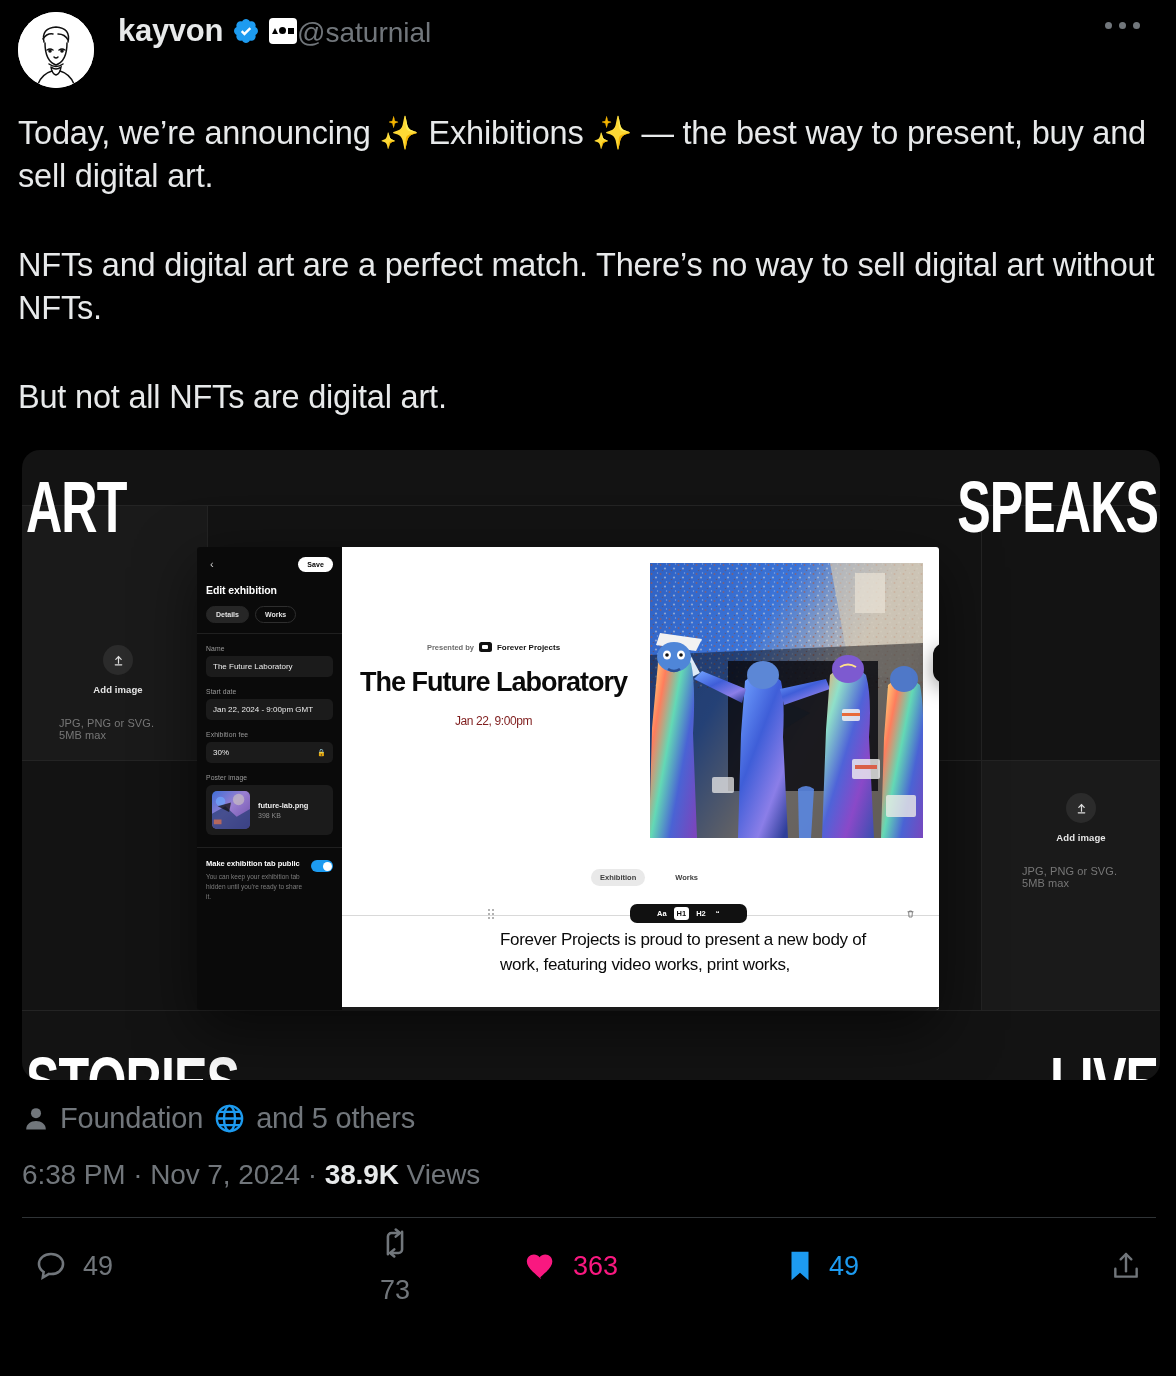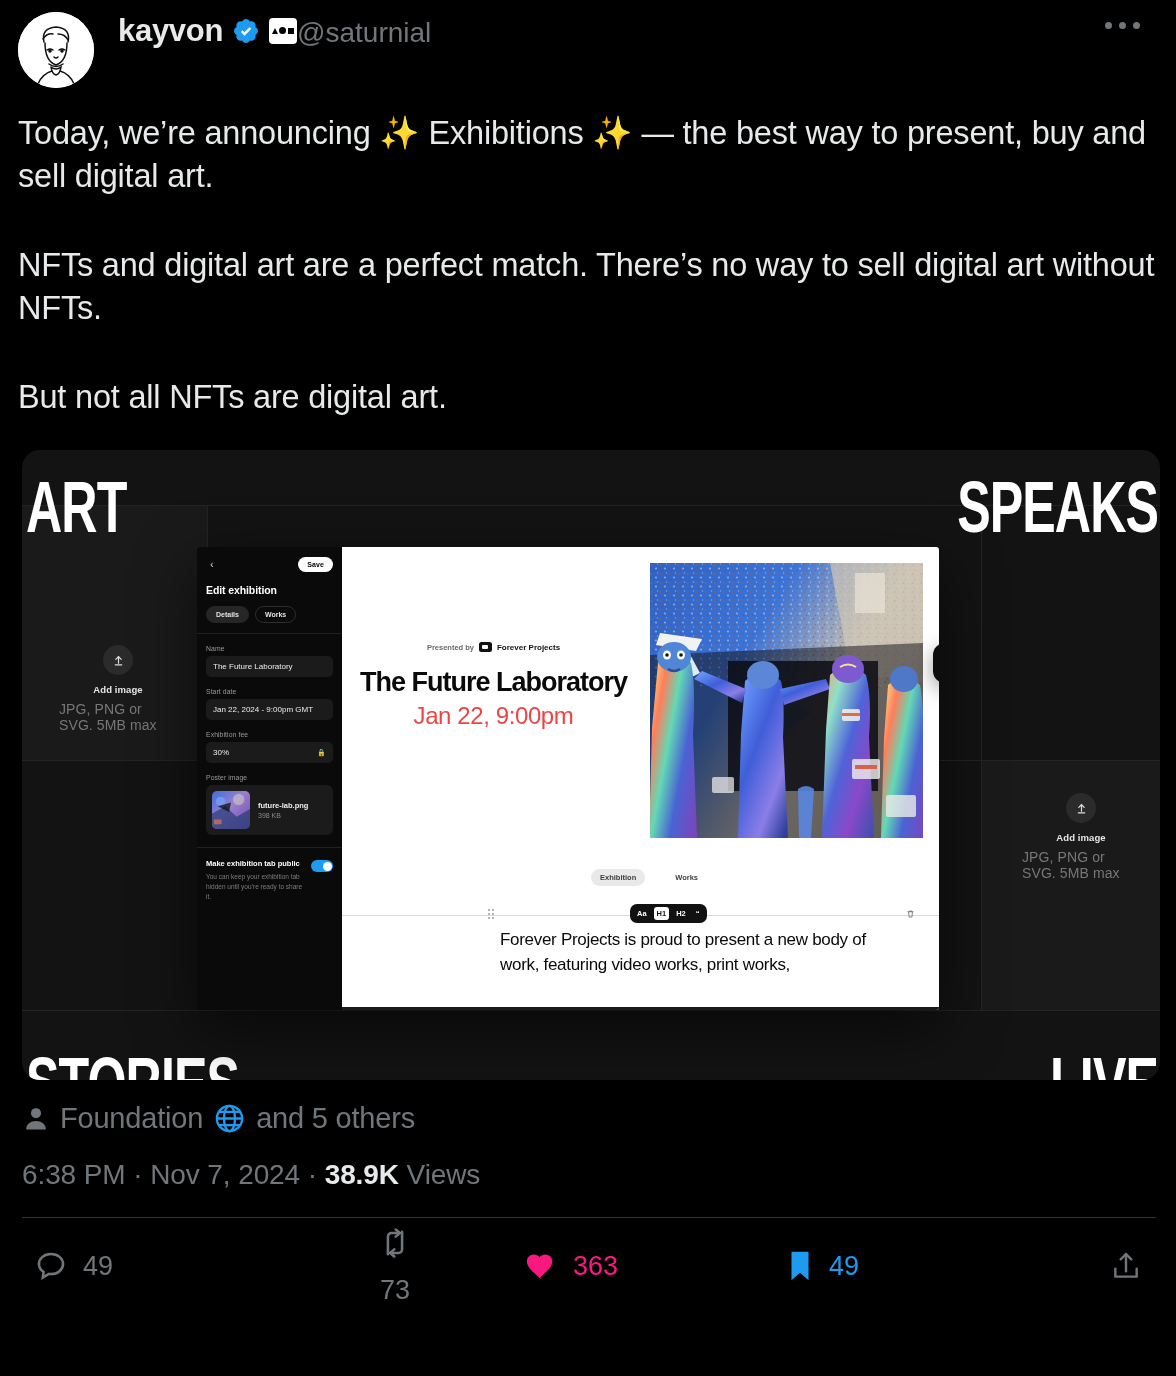--- a/index.html
+++ b/index.html
@@ -130,21 +130,21 @@
     align-items: center; justify-content: center;
     gap: 6px;
   }
   .ai-circle {
     width: 30px; height: 30px; border-radius: 50%;
     background: #2b2b2b;
     display:flex; align-items:center; justify-content:center;
     margin-bottom: 3px;
   }
   .ai-title { color: #e6e6e6; font-size: 9.5px; font-weight: bold; letter-spacing: .1px; }
-  .ai-sub { color: #777; font-size: 14px; letter-spacing: .1px; }
+  .ai-sub { color: #777; font-size: 11px; letter-spacing: .1px; margin-top: 16px; }
 
   
   .app-window {
     position: absolute;
     left: 175px; top: 97px;
     width: 742px; height: 463px;
     display: flex;
     border-radius: 3px;
     overflow: hidden;
     box-shadow: 0 20px 60px rgba(0,0,0,.55);
@@ -240,24 +240,24 @@
   .fp-logo i { width: 6px; height: 4px; background: #fff; border-radius: 1px; display:block; }
   .fp-name { color: #111; font-size: 8px; font-weight: bold; }
   .ex-title {
     color: #0a0a0a;
     font-size: 27px; font-weight: bold;
     line-height: 1.08;
     letter-spacing: -1px;
     margin-top: 16px;
   }
   .ex-date {
-    color: #ef4444;
-    font-size: 24px;
+    color: #7f1d1d;
+    font-size: 12px;
     font-weight: normal;
-    margin-top: 4px;
+    margin-top: 16px;
     letter-spacing: -.4px;
   }
   .canvas-tabs {
     position: absolute;
     left: 17px; right: 0;
     top: 322px;
     display: flex; justify-content: center; gap: 21px;
   }
   .c-tab { font-size: 7.5px; font-weight: bold; color: #3d3d3d; padding: 4px 9px; border-radius: 20px; }
   .c-tab.active { background: #e9e9e9; }
@@ -309,21 +309,21 @@
     display:flex; align-items:center; justify-content:center;
     color: #5a5a5a; font-size: 9px;
     z-index: 12;
   }
   .fmt-toolbar {
     position: absolute;
     left: 288px; top: 357px;
     background: #111;
     border-radius: 7px;
     display:flex; align-items:center; gap: 4px;
-    padding: 3px 4px;
+    padding: 3px 24px;
     z-index: 14;
   }
   .fmt-btn { color: #fff; font-size: 7.5px; font-weight: bold; padding: 2px 3px; border-radius: 3px; line-height: 1.2; }
   .fmt-btn.active { background: #fff; color: #111; }
 
   .body-text {
     position: absolute;
     left: 158px; top: 381px;
     width: 400px;
     color: #0a0a0a;

